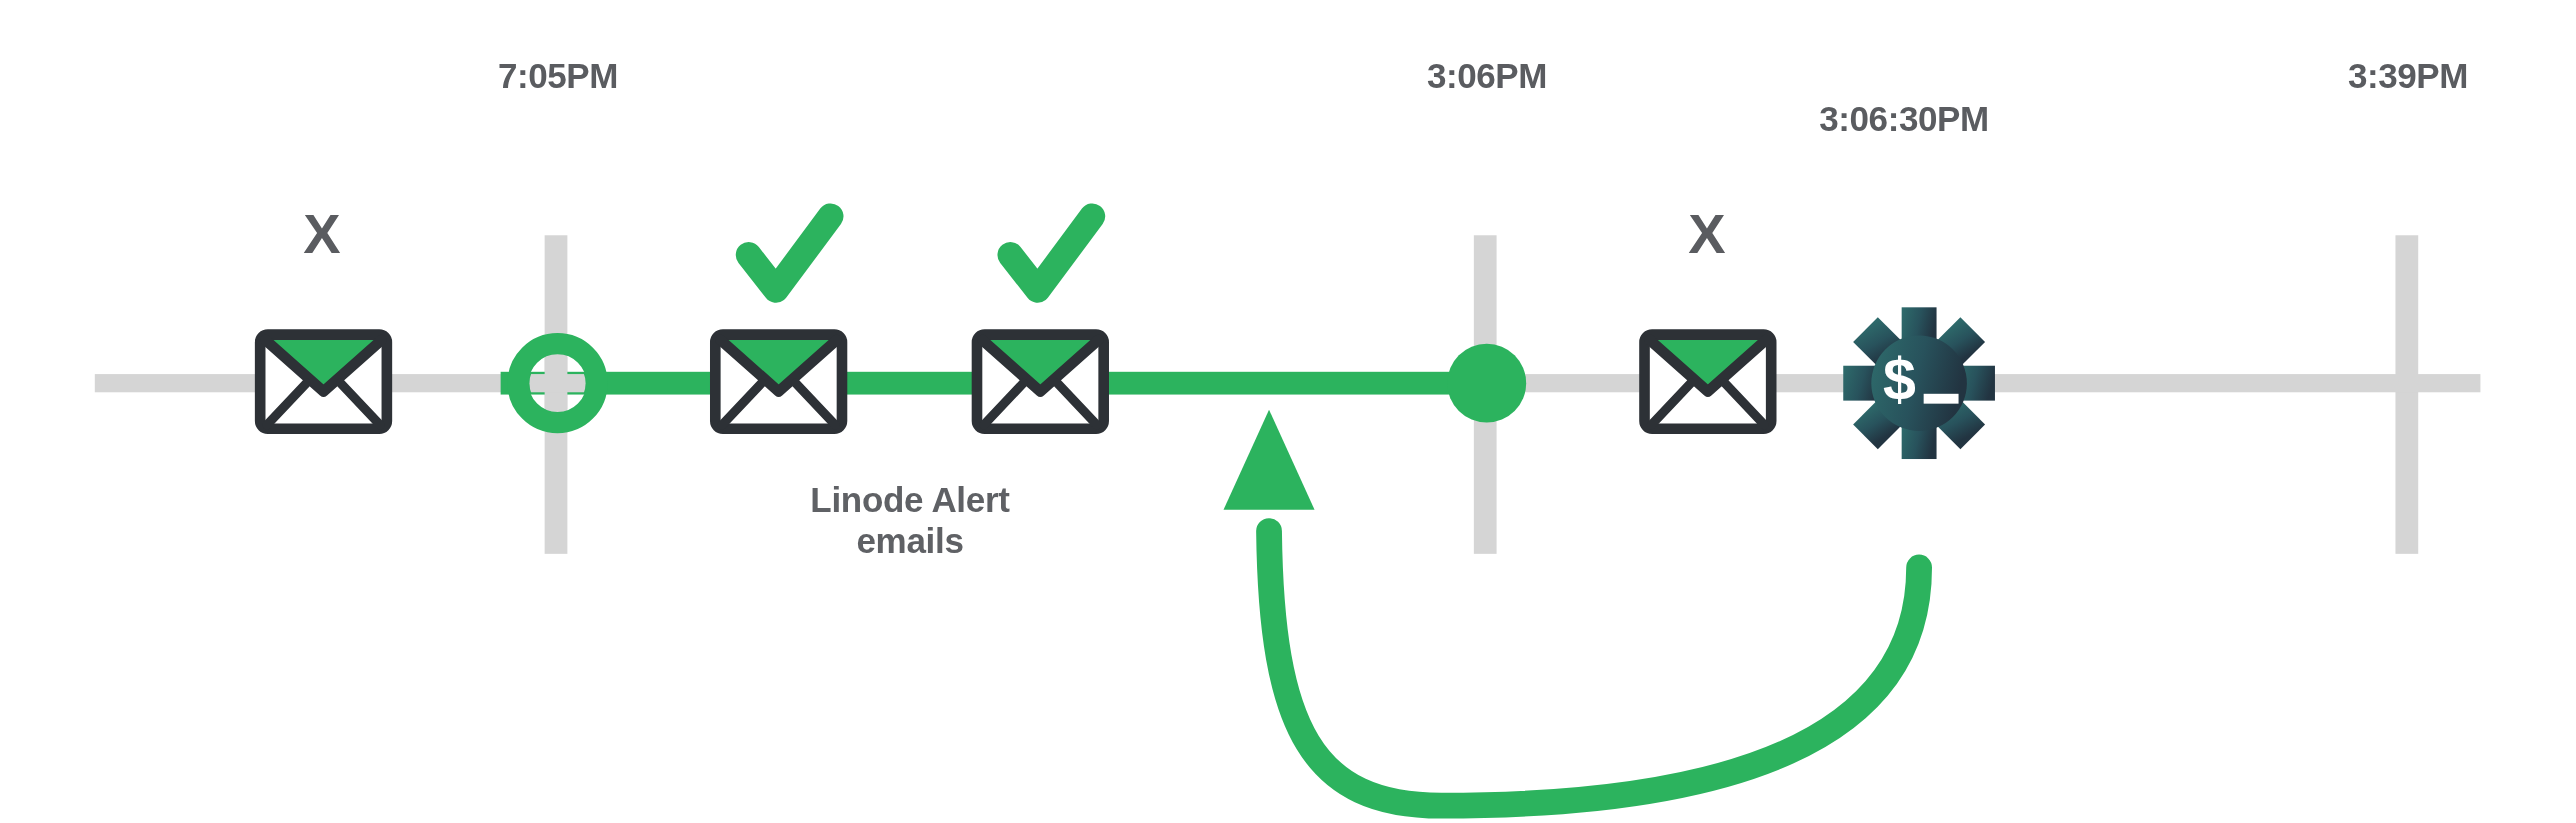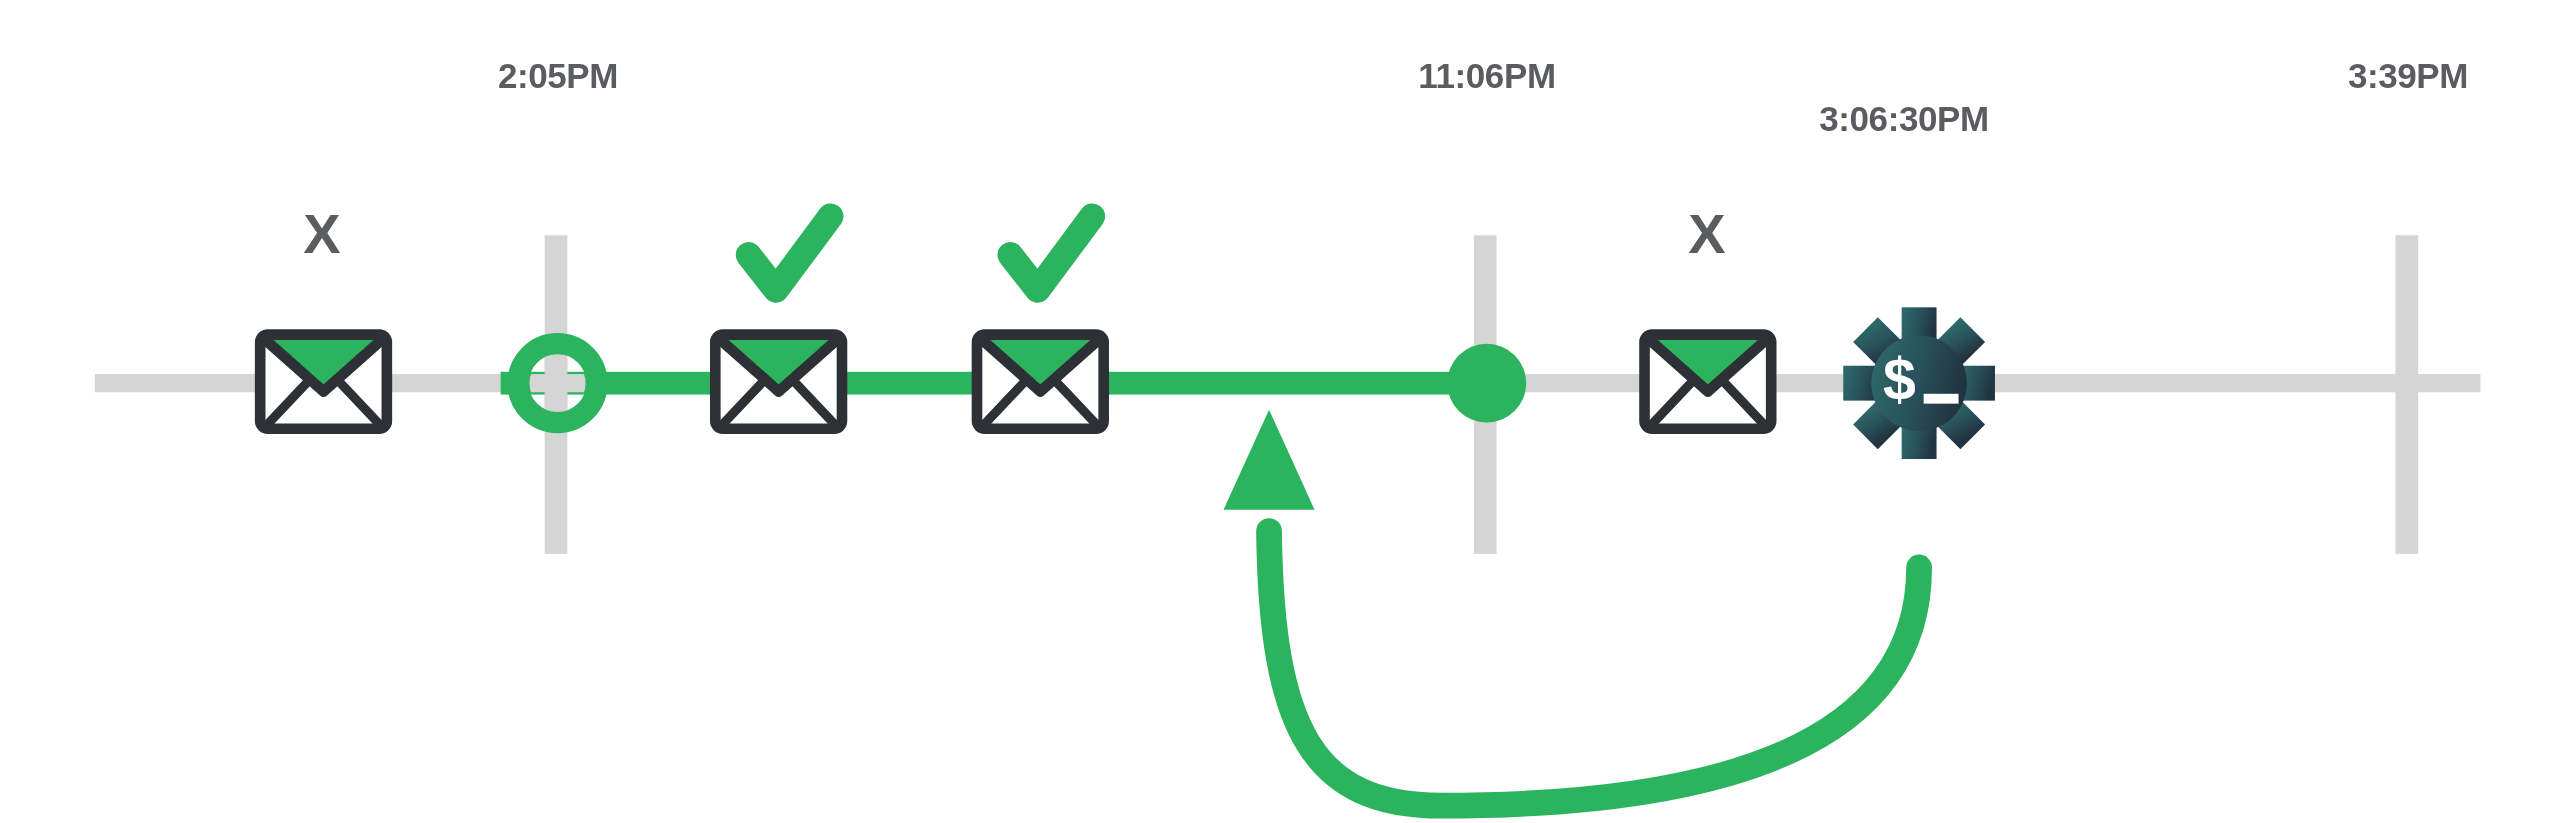--- a/index.html
+++ b/index.html
@@ -155,24 +155,26 @@
         <rect x="48" y="-23" width="52" height="46" transform="rotate(45)"></rect>
       </g>
       <circle cx="0" cy="0" r="63" fill="url(#gearGrad)"></circle>
 
       <text x="-26" y="22" fill="#FFFFFF" font-family="Liberation Sans, sans-serif" font-size="78" font-weight="bold" text-anchor="middle">$</text>
 
       <rect x="6" y="14" width="46" height="13" fill="#FFFFFF"></rect>
     </g>
   </svg>
 
-  <div class="tick-label" style="left:558px; top:56px;">2:05PM</div>
-  <div class="tick-label" style="left:1487px; top:56px;">11:06PM</div>
+  <div class="tick-label" style="left:558px; top:56px;">7:05PM</div>
+  <div class="tick-label" style="left:1487px; top:56px;">3:06PM</div>
   <div class="tick-label" style="left:2408px; top:56px;">3:39PM</div>
 
   <div class="tick-label" style="left:1904px; top:99px;text-align:center;">3:06:30PM</div>
 
   <div class="mark-x" style="left:322px; top:206px;">X</div>
   <div class="mark-x" style="left:1707px; top:206px;">X</div>
 
+  <div class="event-label" style="left:910px; top:479px;">Linode Alert
+emails</div>
 
 </div>
 
 
 </body></html>

